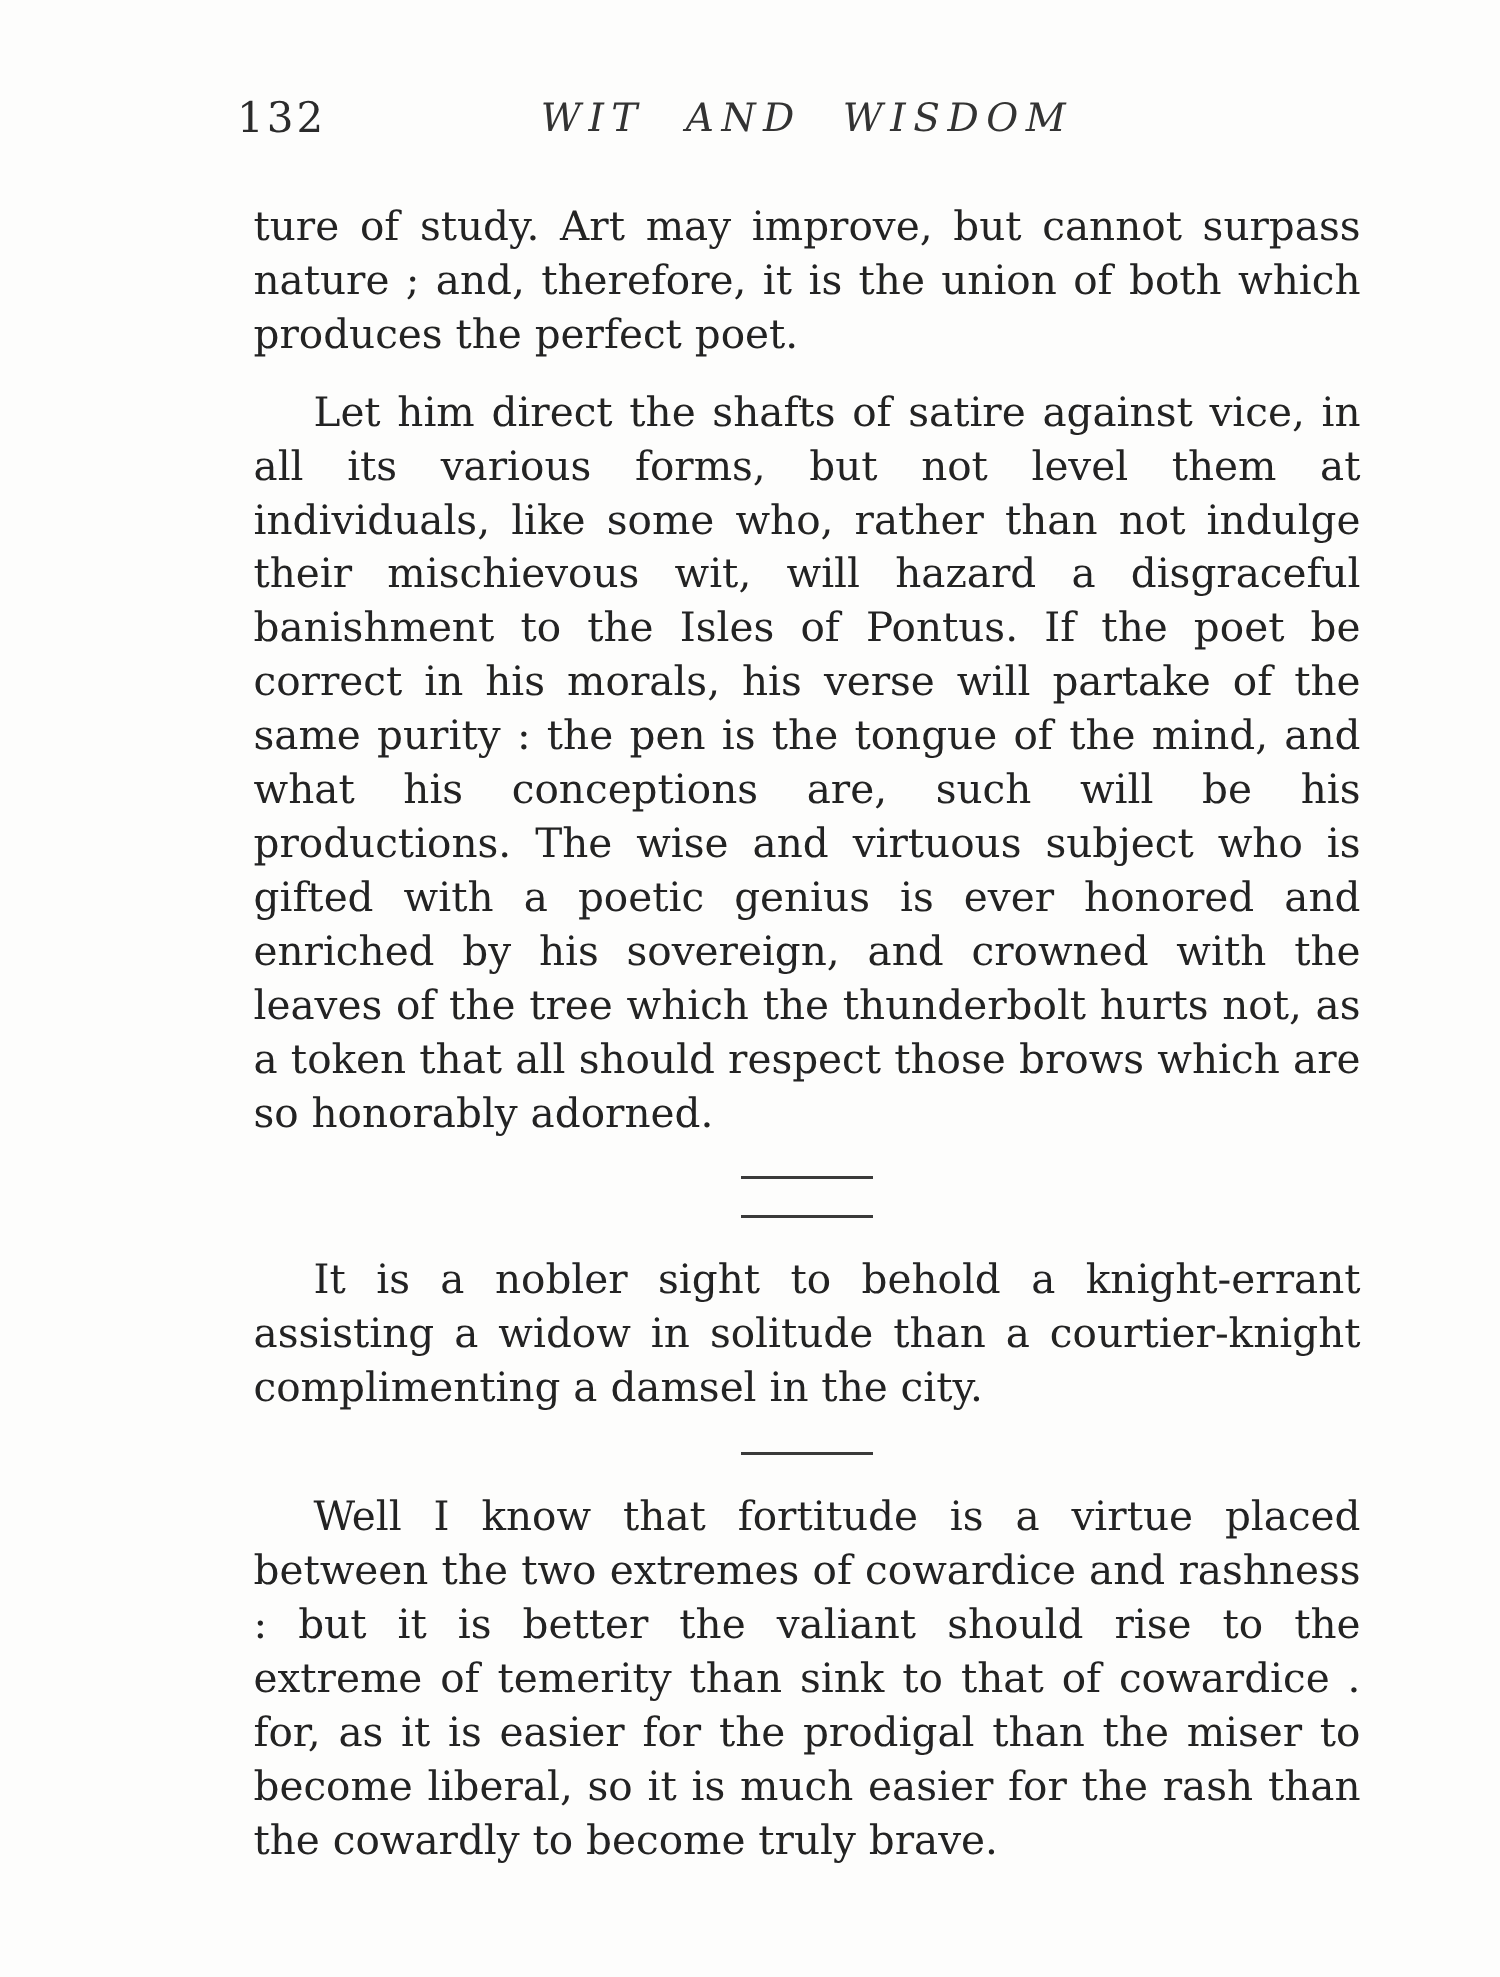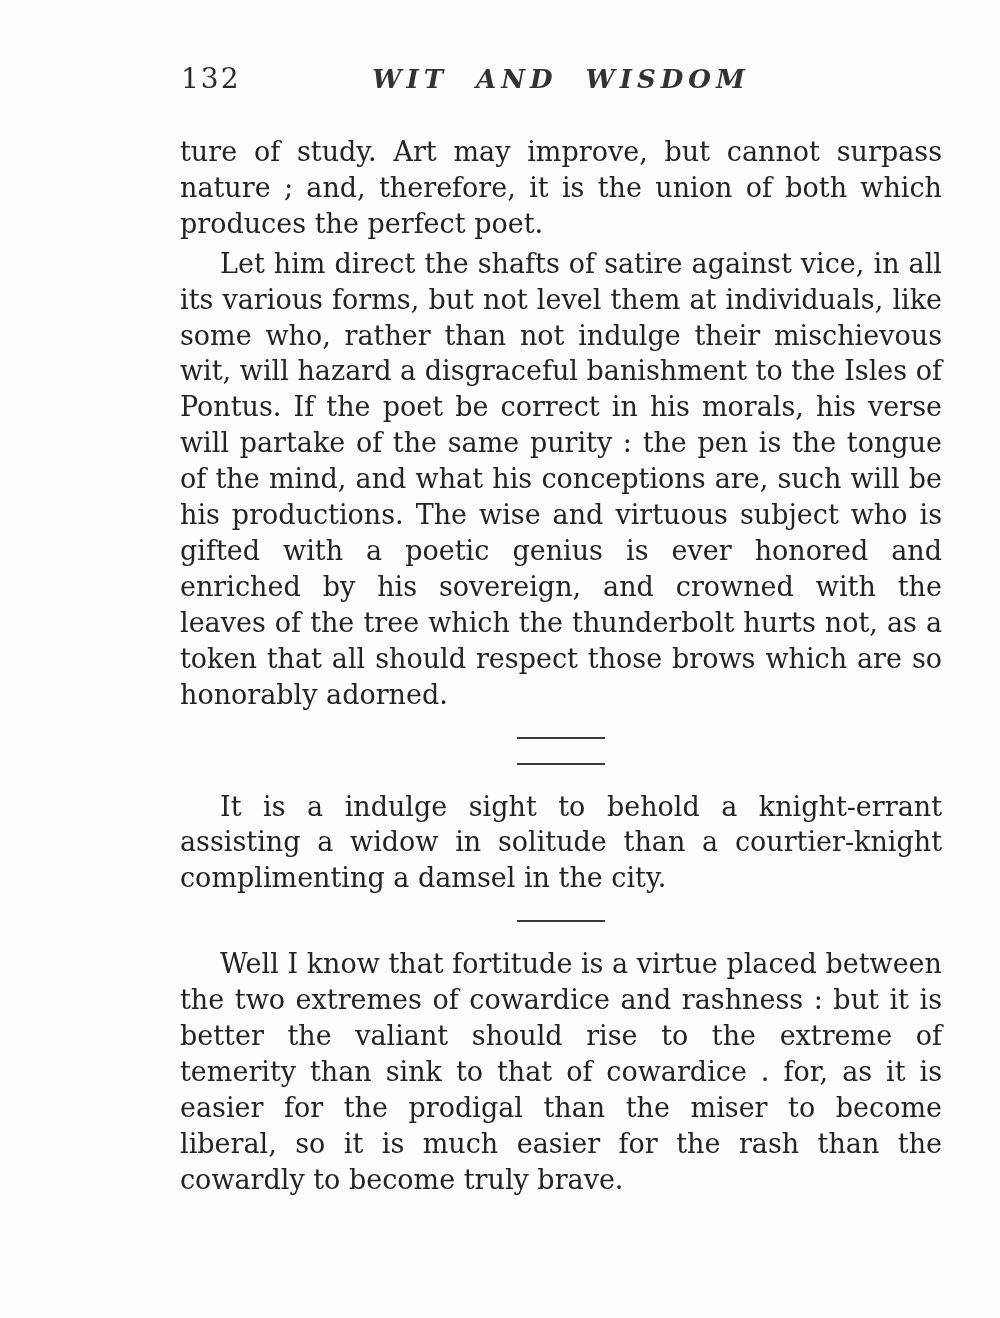--- a/index.html
+++ b/index.html
@@ -13,50 +13,50 @@
     width: 1000px;
     height: 1318px;
     margin: 0 auto;
     background: #fdfdfc;
     color: #262626;
     box-sizing: border-box;
     overflow: hidden;
   }
   .column {
     position: absolute;
-    left: 176px;
+    left: 153px;
     top: 60px;
     width: 770px;
   }
   .header {
     position: relative;
     height: 44px;
     margin-bottom: 30px;
   }
   .pagenum {
     position: absolute;
     left: 5px;
     top: 2px;
     font-size: 28px;
     letter-spacing: 2px;
     color: #2b2b2b;
   }
   .running-title {
     display: block;
     text-align: center;
     font-style: italic;
-    font-weight: bold;
+    font-weight: normal;
     font-size: 26px;
     letter-spacing: 5px;
     word-spacing: 14px;
     color: #333;
     padding-top: 4px;
   }
   p.para {
-    margin: 4px;
+    margin: 16px;
     font-size: 27px;
     line-height: 1.33;
     text-align: justify;
     text-indent: 40px;
     color: #232323;
   }
   p.para.continuation {
     text-indent: 0;
   }
   hr.divider {
@@ -79,20 +79,20 @@
 
     <p class="para continuation">ture of study.  Art may improve, but cannot surpass nature ; and, therefore, it is the union of both which produces the perfect poet.</p>
 
     <p class="para">Let him direct the shafts of satire against vice, in all its various forms, but not level them at individuals, like some who, rather than not indulge their mischievous wit, will hazard a disgraceful banishment to the Isles of Pontus.  If the poet be correct in his morals, his verse will partake of the same purity : the pen is the tongue of the mind, and what his conceptions are, such will be his productions.  The wise and virtuous subject who is gifted with a poetic genius is ever honored and enriched by his sovereign, and crowned with the leaves of the tree which the thunderbolt hurts not, as a token that all should respect those brows which are so honorably adorned.</p>
 
     <hr class="divider">
 
 
     <hr class="divider">
 
-    <p class="para">It is a indulge sight to behold a knight-errant assisting a widow in solitude than a courtier-knight complimenting a damsel in the city.</p>
+    <p class="para">It is a nobler sight to behold a knight-errant assisting a widow in solitude than a courtier-knight complimenting a damsel in the city.</p>
 
     <hr class="divider">
 
     <p class="para">Well I know that fortitude is a virtue placed between the two extremes of cowardice and rashness : but it is better the valiant should rise to the extreme of temerity than sink to that of cowardice . for, as it is easier for the prodigal than the miser to become liberal, so it is much easier for the rash than the cowardly to become truly brave.</p>
 
   </div>
 </div>
 
 </body></html>

